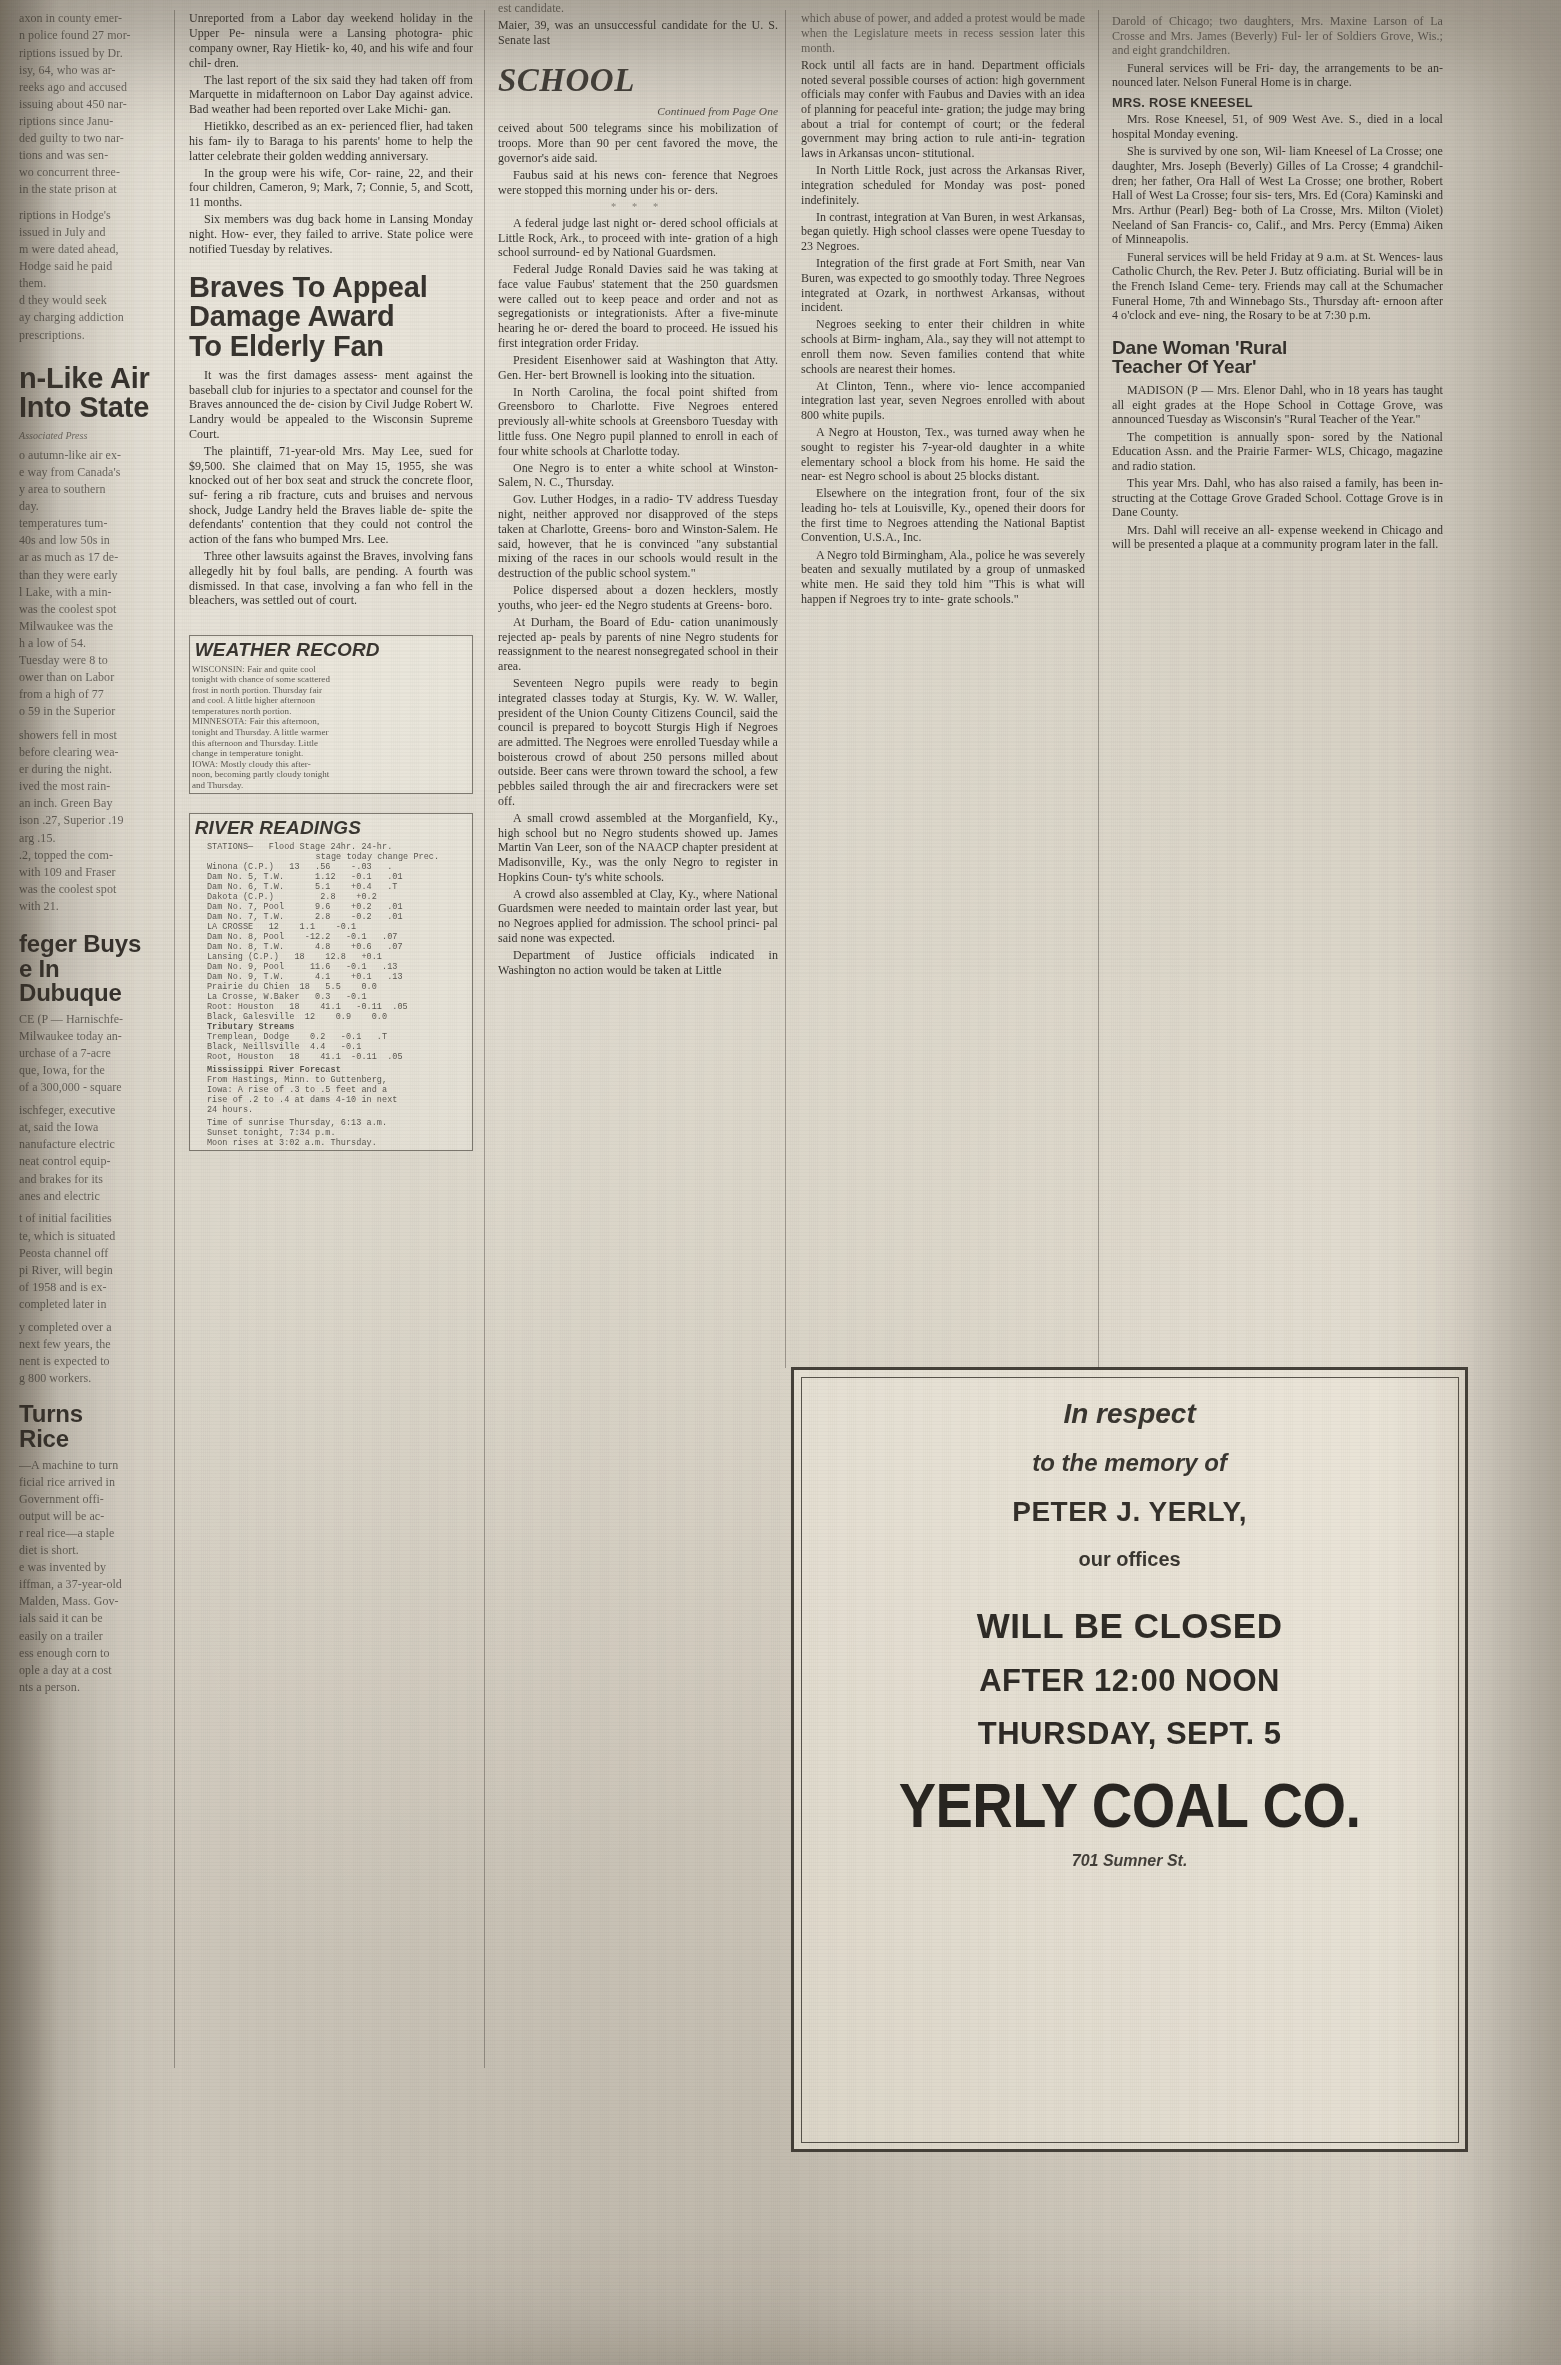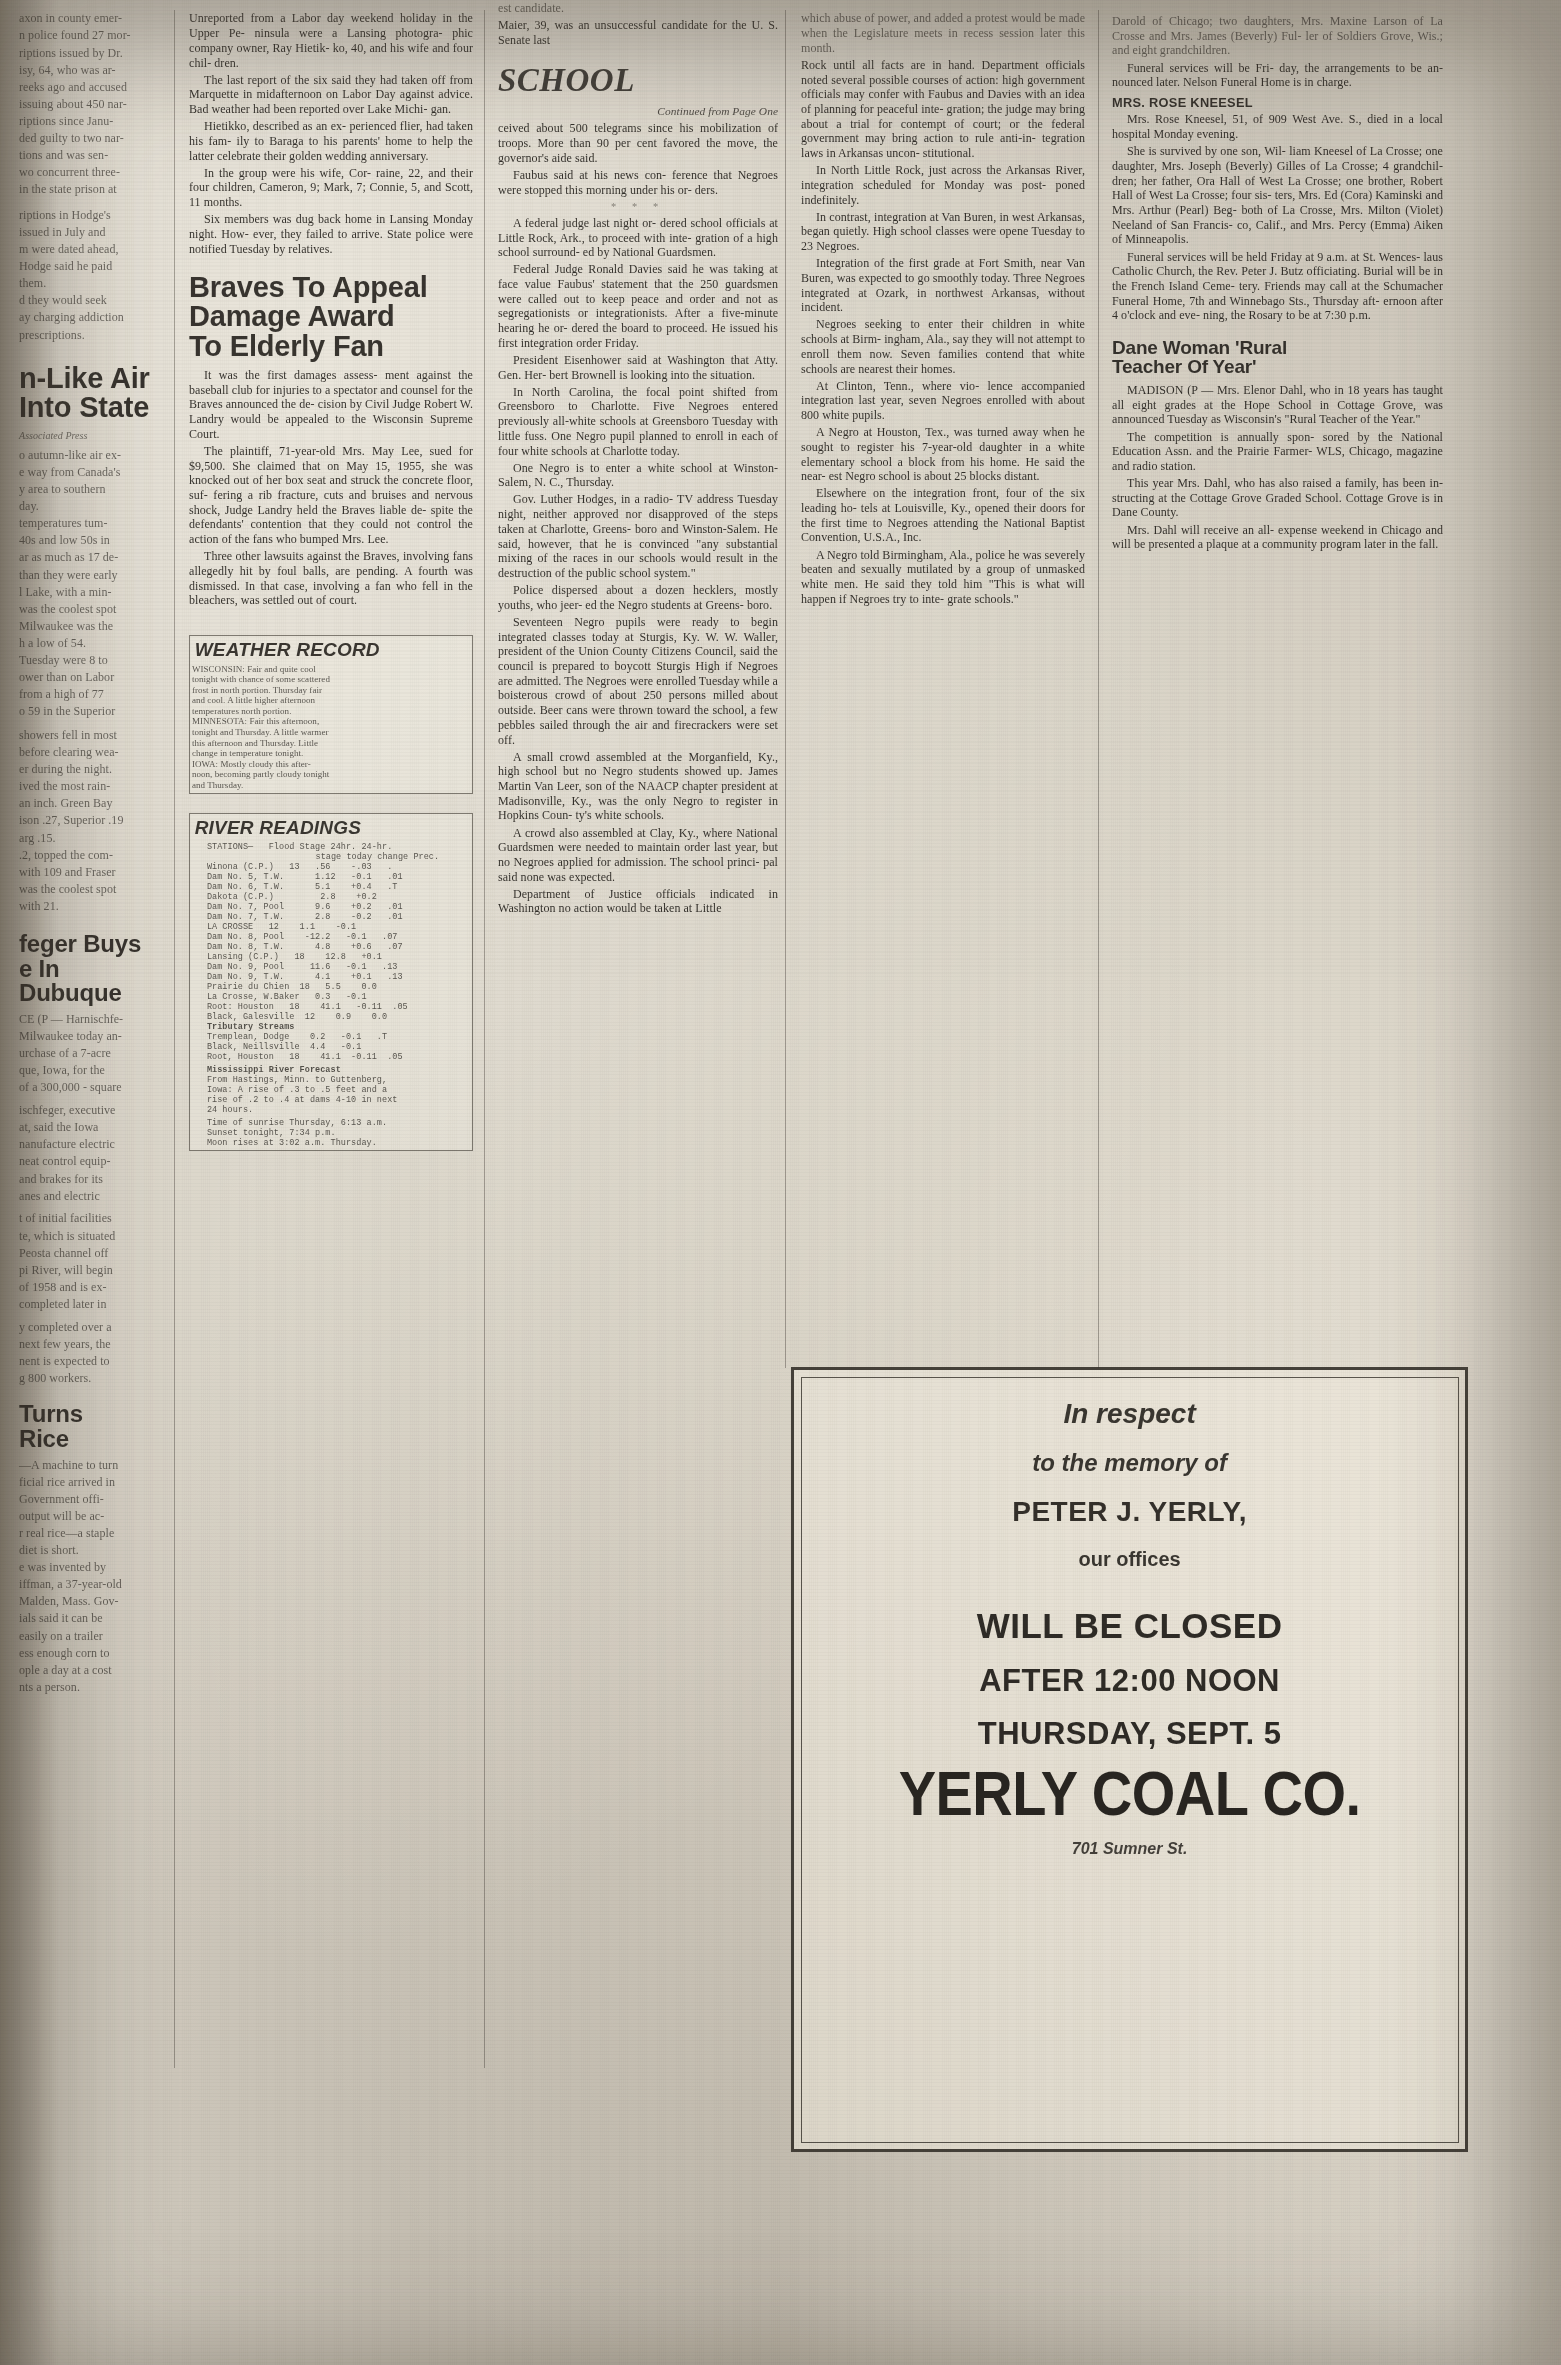--- a/index.html
+++ b/index.html
@@ -134,21 +134,21 @@
     padding:20px 13.2px 8.5px 13.2px;
     text-align:center;
     font-family:"Liberation Sans",sans-serif;
   }
   .ad-l1{font-size:28px;font-style:italic;font-weight:700;margin-bottom:19px;opacity:.85;}
   .ad-l2{font-size:24px;font-style:italic;font-weight:700;margin-bottom:19px;opacity:.85;}
   .ad-l3{font-size:28px;font-weight:700;letter-spacing:0.5px;margin-bottom:20px;opacity:.88;}
   .ad-l4{font-size:20px;font-weight:700;margin-bottom:35px;opacity:.85;}
   .ad-l5{font-size:35px;font-weight:700;letter-spacing:0.5px;margin-bottom:17px;opacity:.9;}
   .ad-l6{font-size:31px;font-weight:700;letter-spacing:0.5px;margin-bottom:17px;opacity:.9;}
-  .ad-l7{font-size:31px;font-weight:700;letter-spacing:0.5px;margin-bottom:9px;opacity:.9;}
+  .ad-l7{font-size:31px;font-weight:700;letter-spacing:0.5px;margin-bottom:21px;opacity:.9;}
   .ad-name{
     font-size:56px;font-weight:700;letter-spacing:-0.5px;
     margin-bottom:14px;opacity:.93;
     transform:scaleY(1.12);
   }
   .ad-addr{font-size:16px;font-weight:700;font-style:italic;opacity:.8;}
   
   #torn{
     position:absolute;left:0;top:0;width:57px;height:2413px;
     background:linear-gradient(90deg, rgba(90,82,68,.55), rgba(90,82,68,0));
@@ -356,20 +356,21 @@
     <p class="noind"><span>ceived about 500 telegrams since</span> <span>his mobilization of troops. More</span> <span>than 90 per cent favored the</span> <span>move, the governor's aide said.</span></p>
     <p><span>Faubus said at his news con-</span> <span>ference that Negroes were</span> <span>stopped this morning under his or-</span> <span>ders.</span></p>
     <div class="stars">* * *</div>
     <p><span>A federal judge last night or-</span> <span>dered school officials at Little</span> <span>Rock, Ark., to proceed with inte-</span> <span>gration of a high school surround-</span> <span>ed by National Guardsmen.</span></p>
     <p><span>Federal Judge Ronald Davies</span> <span>said he was taking at face value</span> <span>Faubus' statement that the 250</span> <span>guardsmen were called out to</span> <span>keep peace and order and not as</span> <span>segregationists or integrationists.</span> <span>After a five-minute hearing he or-</span> <span>dered the board to proceed. He</span> <span>issued his first integration order</span> <span>Friday.</span></p>
     <p><span>President Eisenhower said at</span> <span>Washington that Atty. Gen. Her-</span> <span>bert Brownell is looking into the</span> <span>situation.</span></p>
     <p><span>In North Carolina, the focal</span> <span>point shifted from Greensboro to</span> <span>Charlotte. Five Negroes entered</span> <span>previously all-white schools at</span> <span>Greensboro Tuesday with little</span> <span>fuss. One Negro pupil planned to</span> <span>enroll in each of four white</span> <span>schools at Charlotte today.</span></p>
     <p><span>One Negro is to enter a white</span> <span>school at Winston-Salem, N. C.,</span> <span>Thursday.</span></p>
     <p><span>Gov. Luther Hodges, in a radio-</span> <span>TV address Tuesday night, neither</span> <span>approved nor disapproved of the</span> <span>steps taken at Charlotte, Greens-</span> <span>boro and Winston-Salem. He said,</span> <span>however, that he is convinced</span> <span>"any substantial mixing of the</span> <span>races in our schools would result</span> <span>in the destruction of the public</span> <span>school system."</span></p>
     <p><span>Police dispersed about a dozen</span> <span>hecklers, mostly youths, who jeer-</span> <span>ed the Negro students at Greens-</span> <span>boro.</span></p>
+    <p><span>At Durham, the Board of Edu-</span> <span>cation unanimously rejected ap-</span> <span>peals by parents of nine Negro</span> <span>students for reassignment to the</span> <span>nearest nonsegregated school in</span> <span>their area.</span></p>
     <p><span>Seventeen Negro pupils were</span> <span>ready to begin integrated classes</span> <span>today at Sturgis, Ky. W. W. Waller,</span> <span>president of the Union County</span> <span>Citizens Council, said the council</span> <span>is prepared to boycott Sturgis</span> <span>High if Negroes are admitted. The</span> <span>Negroes were enrolled Tuesday</span> <span>while a boisterous crowd of about</span> <span>250 persons milled about outside.</span> <span>Beer cans were thrown toward the</span> <span>school, a few pebbles sailed</span> <span>through the air and firecrackers</span> <span>were set off.</span></p>
     <p><span>A small crowd assembled at the</span> <span>Morganfield, Ky., high school but</span> <span>no Negro students showed up.</span> <span>James Martin Van Leer, son of</span> <span>the NAACP chapter president at</span> <span>Madisonville, Ky., was the only</span> <span>Negro to register in Hopkins Coun-</span> <span>ty's white schools.</span></p>
     <p><span>A crowd also assembled at Clay,</span> <span>Ky., where National Guardsmen</span> <span>were needed to maintain order</span> <span>last year, but no Negroes applied</span> <span>for admission. The school princi-</span> <span>pal said none was expected.</span></p>
     <p><span>Department of Justice officials</span> <span>indicated in Washington no</span> <span>action would be taken at Little</span></p>
   </div>
 
   <div class="col" style="left:801px;top:11.4px;width:284px;">
     <p class="noind frag"><span>which abuse of power, and added</span> <span>a protest would be made when</span> <span>the Legislature meets in recess</span> <span>session later this month.</span></p>
     <p class="noind"><span>Rock until all facts are in hand.</span> <span>Department officials noted several</span> <span>possible courses of action: high</span> <span>government officials may confer</span> <span>with Faubus and Davies with an</span> <span>idea of planning for peaceful inte-</span> <span>gration; the judge may bring</span> <span>about a trial for contempt of</span> <span>court; or the federal government</span> <span>may bring action to rule anti-in-</span> <span>tegration laws in Arkansas uncon-</span> <span>stitutional.</span></p>
     <p><span>In North Little Rock, just across</span> <span>the Arkansas River, integration</span> <span>scheduled for Monday was post-</span> <span>poned indefinitely.</span></p>

